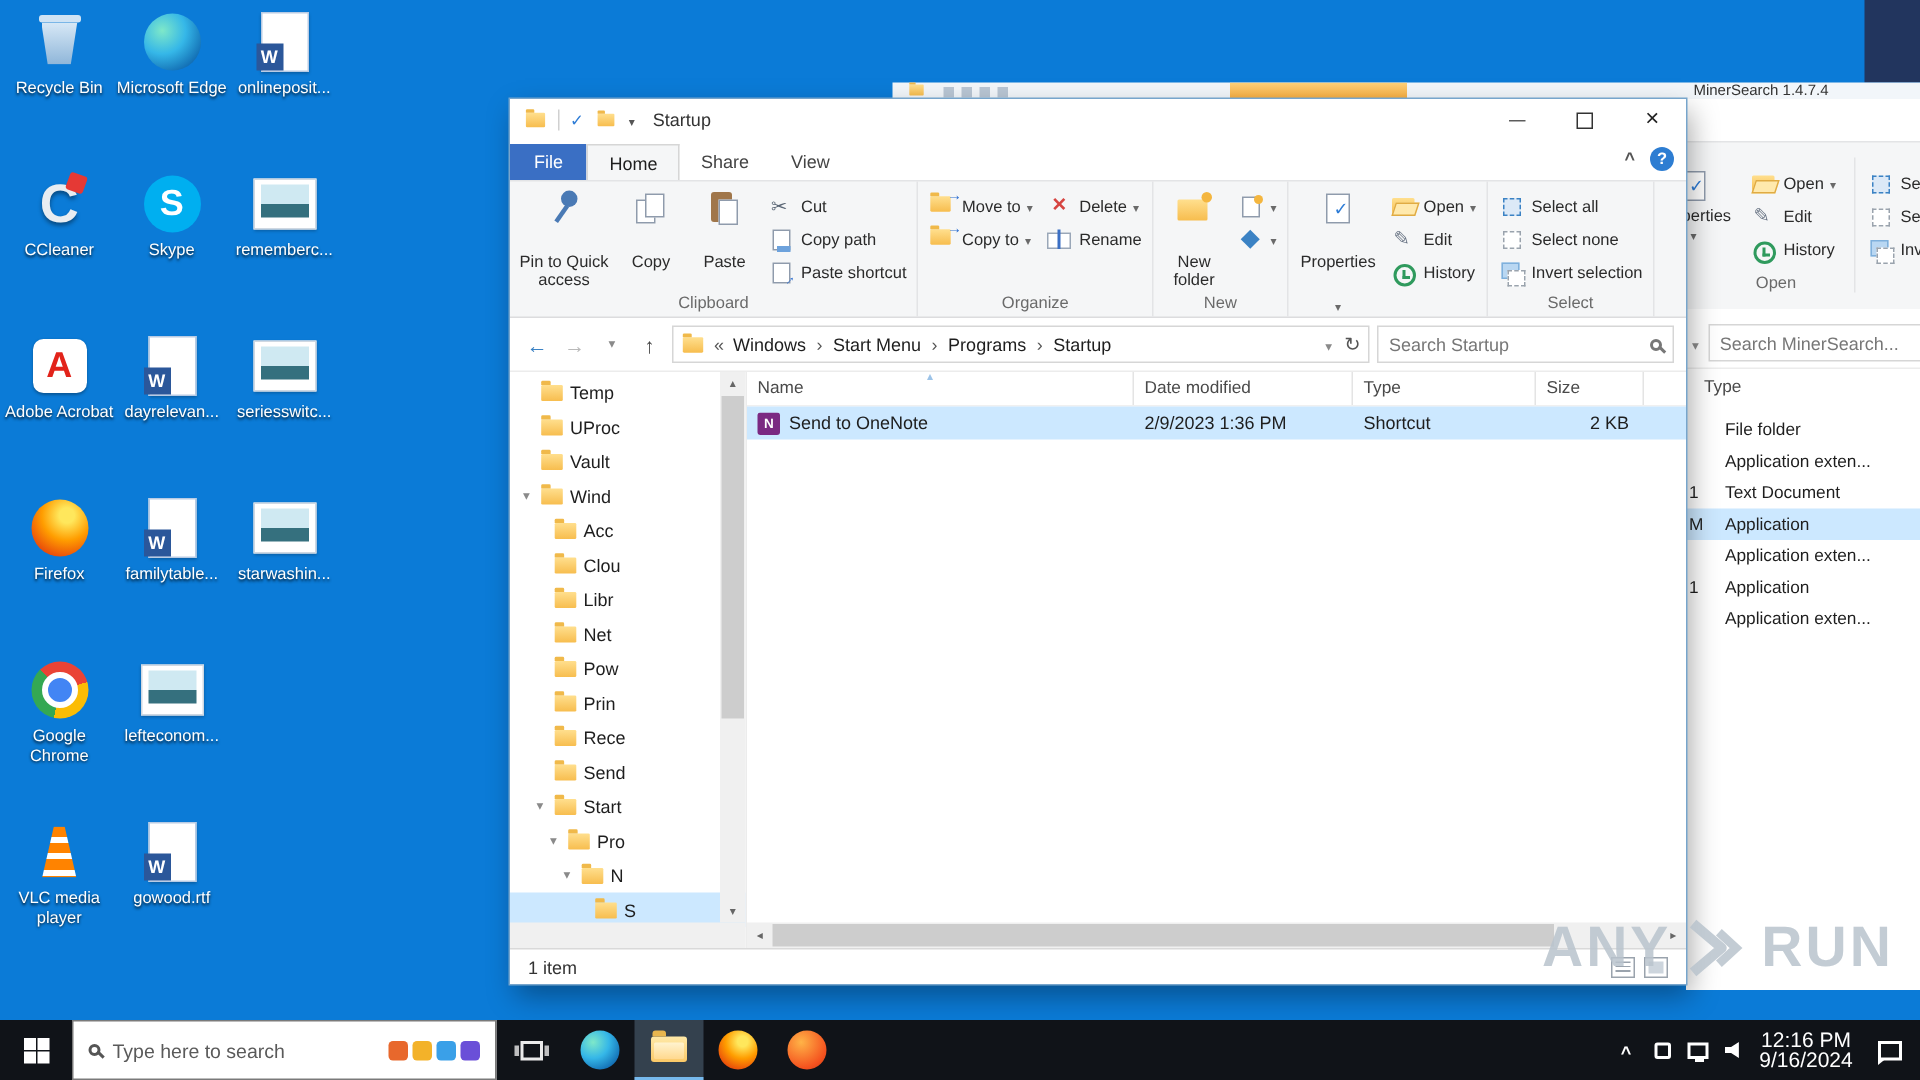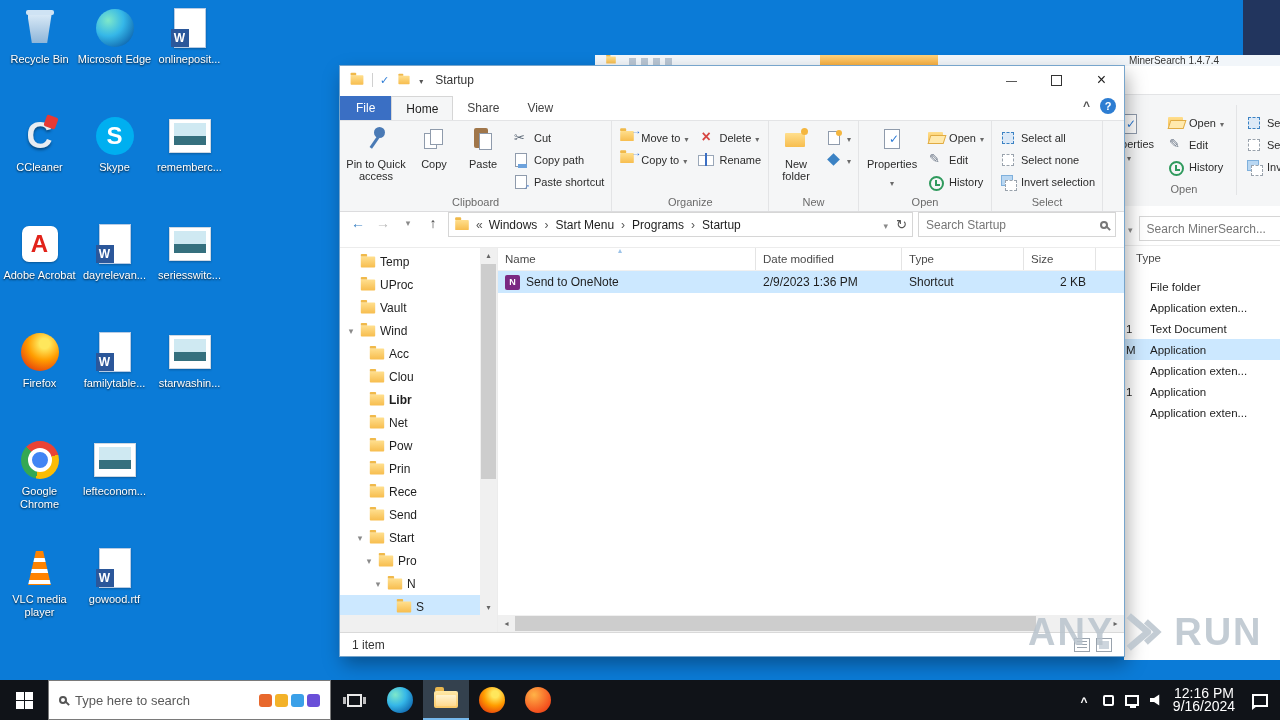--- a/index.html
+++ b/index.html
@@ -93,27 +93,27 @@
   .tab-file{background:#3a6fc4;color:#fff;height:24px;padding:0 16px}
   .tab.active{background:#f5f6f7;border:1px solid #d6d6d6;border-bottom:none;color:#1e1e1e}
   .tabs-right{position:absolute;right:8px;top:4px;display:flex;align-items:center;gap:10px}
   .rib-collapse::before{content:"^";color:#555;font-weight:bold}
   .help-btn{width:16px;height:16px;border-radius:50%;background:#2d7dd2;color:#fff;display:flex;align-items:center;justify-content:center}
   .help-btn::before{content:"?";font-size:11px;font-weight:bold}
   .ribbon{height:92px;background:#f5f6f7;border-top:1px solid #e3e4e6;border-bottom:1px solid #dcdcde;display:flex;flex:0 0 auto}
   .rgroup{display:flex;flex-direction:column;border-right:1px solid #e3e4e6;padding:3px 4px 0}
   .rg-body{flex:1;display:flex;gap:3px}
   .rg-label{height:16px;font-size:11px;color:#6a6a6a;text-align:center;line-height:14px}
-  .bbtn{width:46px;display:flex;flex-direction:column;align-items:center;padding-top:2px;gap:6px;font-size:11px;color:#2b2b2b;text-align:center;line-height:12px;cursor:pointer}
+  .bbtn{width:46px;display:flex;flex-direction:column;align-items:center;padding-top:2px;gap:17px;font-size:11px;color:#2b2b2b;text-align:center;line-height:12px;cursor:pointer}
   .bbtn.wide{width:64px}
   .scol{display:flex;flex-direction:column;gap:3px;padding-top:4px}
   .sbtn{display:flex;align-items:center;gap:4px;font-size:11px;color:#2b2b2b;height:19px;padding:0 3px;cursor:pointer;white-space:nowrap}
   .ar{position:absolute;right:-4px;top:-5px;color:#2e6fd0;font-size:10px;font-weight:bold;font-style:normal}
 
-  .addrbar{height:36px;display:flex;align-items:flex-start;gap:5px;padding:0 8px;background:#fff;border-bottom:1px solid #ececec;flex:0 0 auto}
+  .addrbar{height:36px;display:flex;align-items:center;gap:5px;padding:0 8px;background:#fff;border-bottom:1px solid #ececec;flex:0 0 auto}
   .navbtn{width:20px;height:22px;display:flex;align-items:center;justify-content:center;font-size:14px}
   .nav-back::before{content:"←";color:#3b82c4}
   .nav-fwd::before{content:"→";color:#b9b9b9}
   .nav-dd::before{content:"▾";font-size:9px;color:#8a8a8a}
   .nav-up::before{content:"↑";color:#444}
   .addrbox{flex:1;height:25px;border:1px solid #d6d6d6;display:flex;align-items:center;padding:0 5px;gap:6px;background:#fff}
   .addrbox .mini-folder{transform:scale(.85)}
   .crumb{color:#1e1e1e;cursor:pointer;white-space:nowrap}
   .crumb + .crumb::before{content:"›";margin:0 7px;color:#555}
   .ov::before{content:"«";color:#555}
@@ -626,21 +626,21 @@
             <span class="mini-folder fico"></span>
             <span>Acc</span>
           </div>
 
           <div class="titem" style="padding-left: 15px;">
             <span class="texp"></span>
             <span class="mini-folder fico"></span>
             <span>Clou</span>
           </div>
 
-          <div class="titem" style="padding-left: 15px; font-weight: bold;">
+          <div class="titem" style="padding-left: 15px;">
             <span class="texp"></span>
             <span class="mini-folder fico"></span>
             <span>Libr</span>
           </div>
 
           <div class="titem" style="padding-left: 15px;">
             <span class="texp"></span>
             <span class="mini-folder fico"></span>
             <span>Net</span>
           </div>

